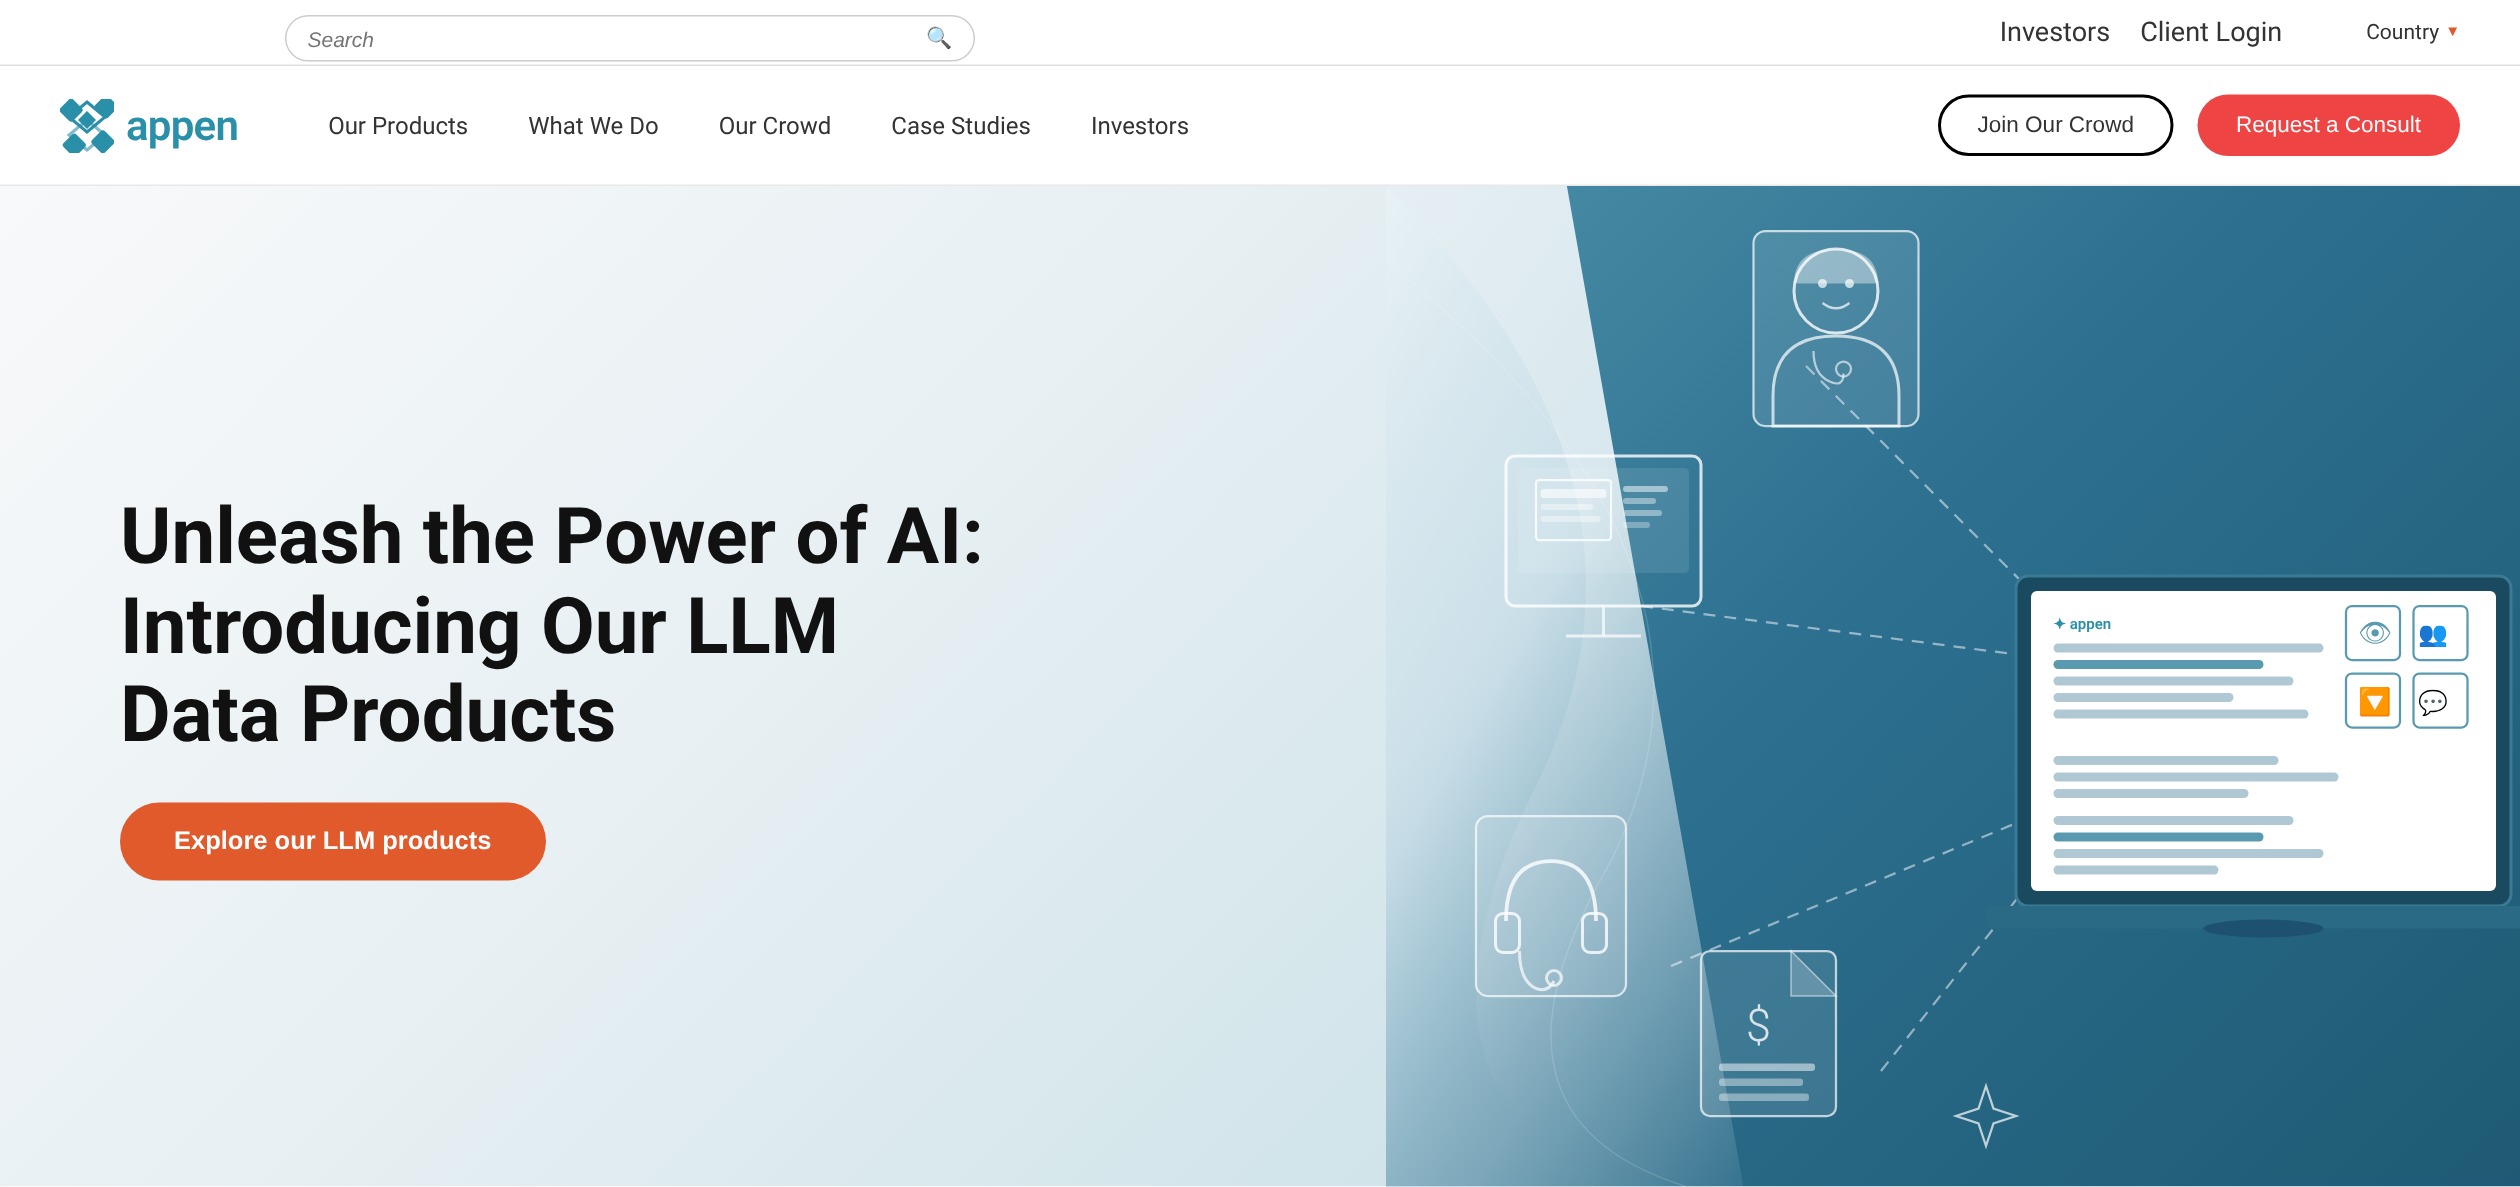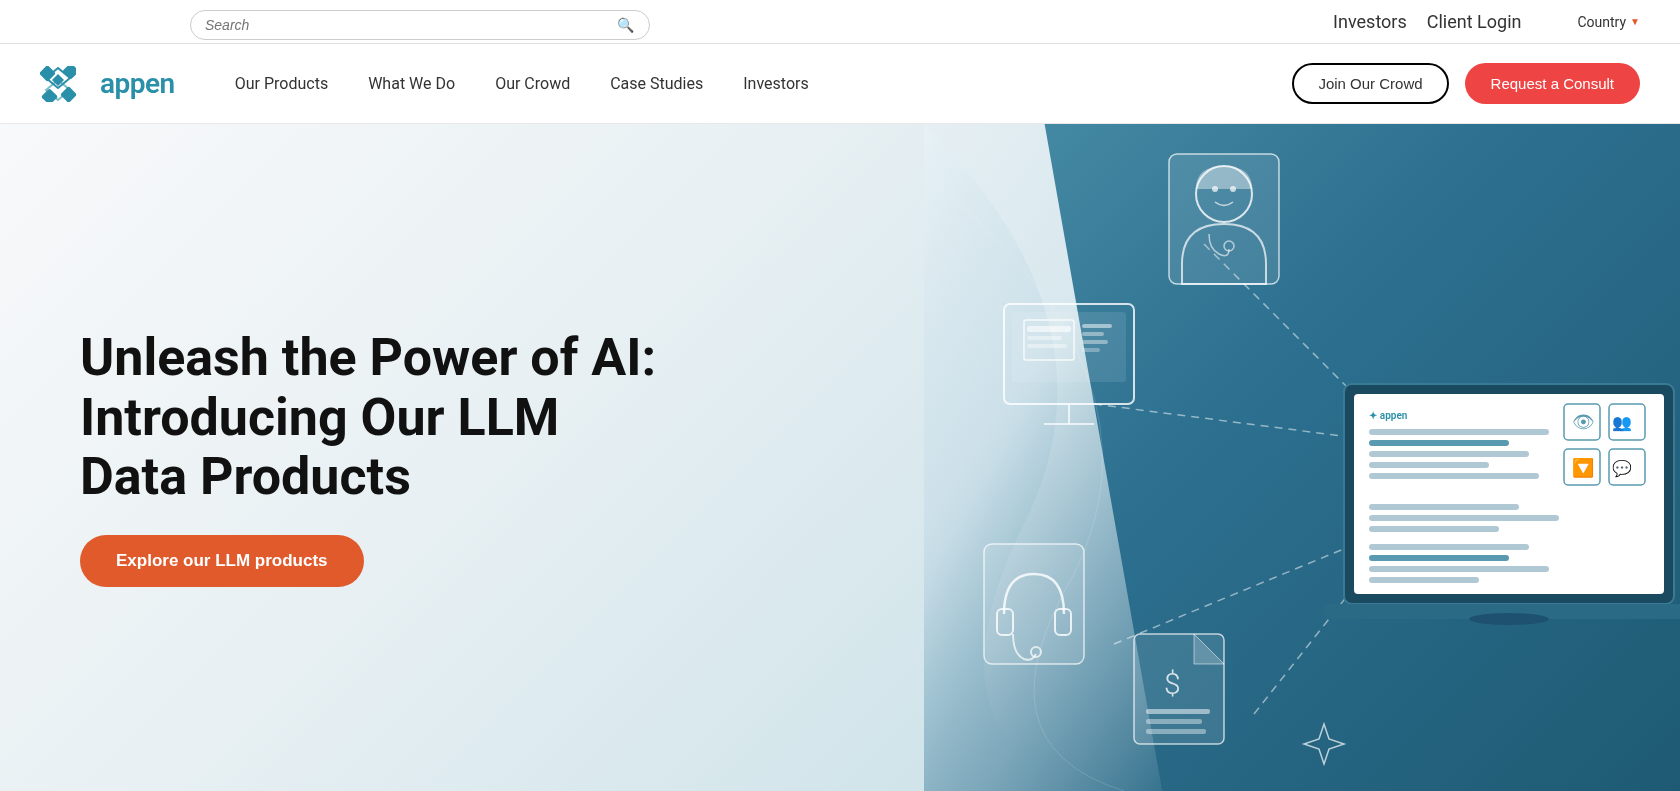--- a/index.html
+++ b/index.html
@@ -91,21 +91,21 @@
       height: 80px;
       display: flex;
       align-items: center;
       padding: 0 40px;
       border-bottom: 1px solid #e8e8e8;
     }
 
     .logo {
       display: flex;
       align-items: center;
-      gap: 24px;
+      gap: 8px;
       text-decoration: none;
       margin-right: 60px;
     }
 
     .logo-icon {
       width: 36px;
       height: 36px;
     }
 
     .logo-text {

